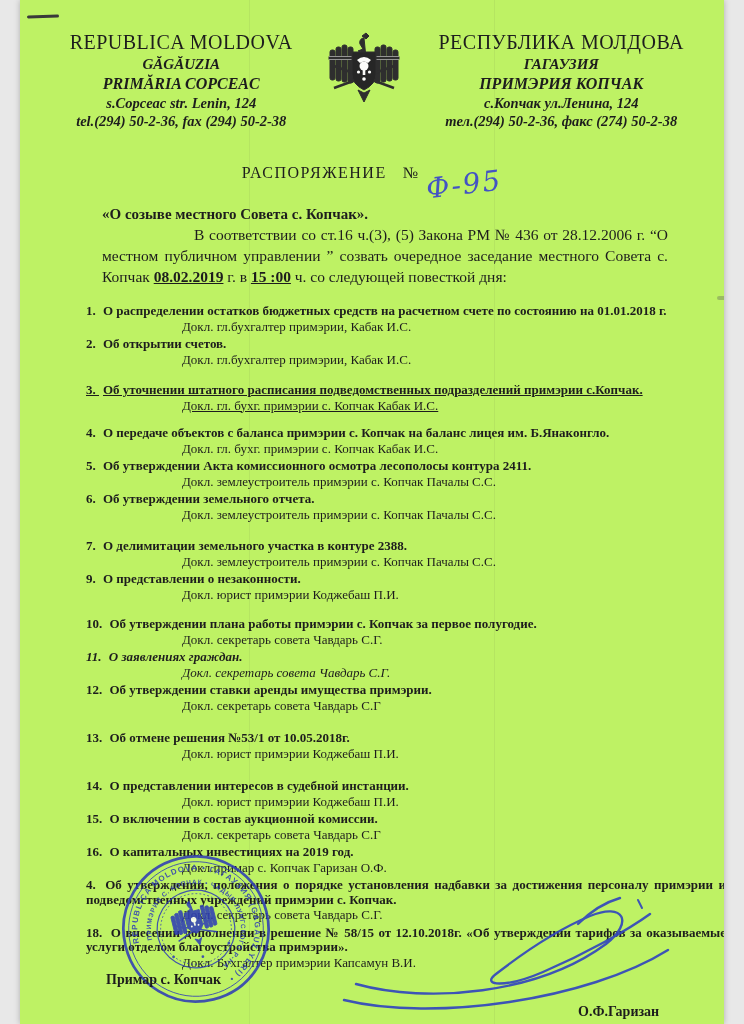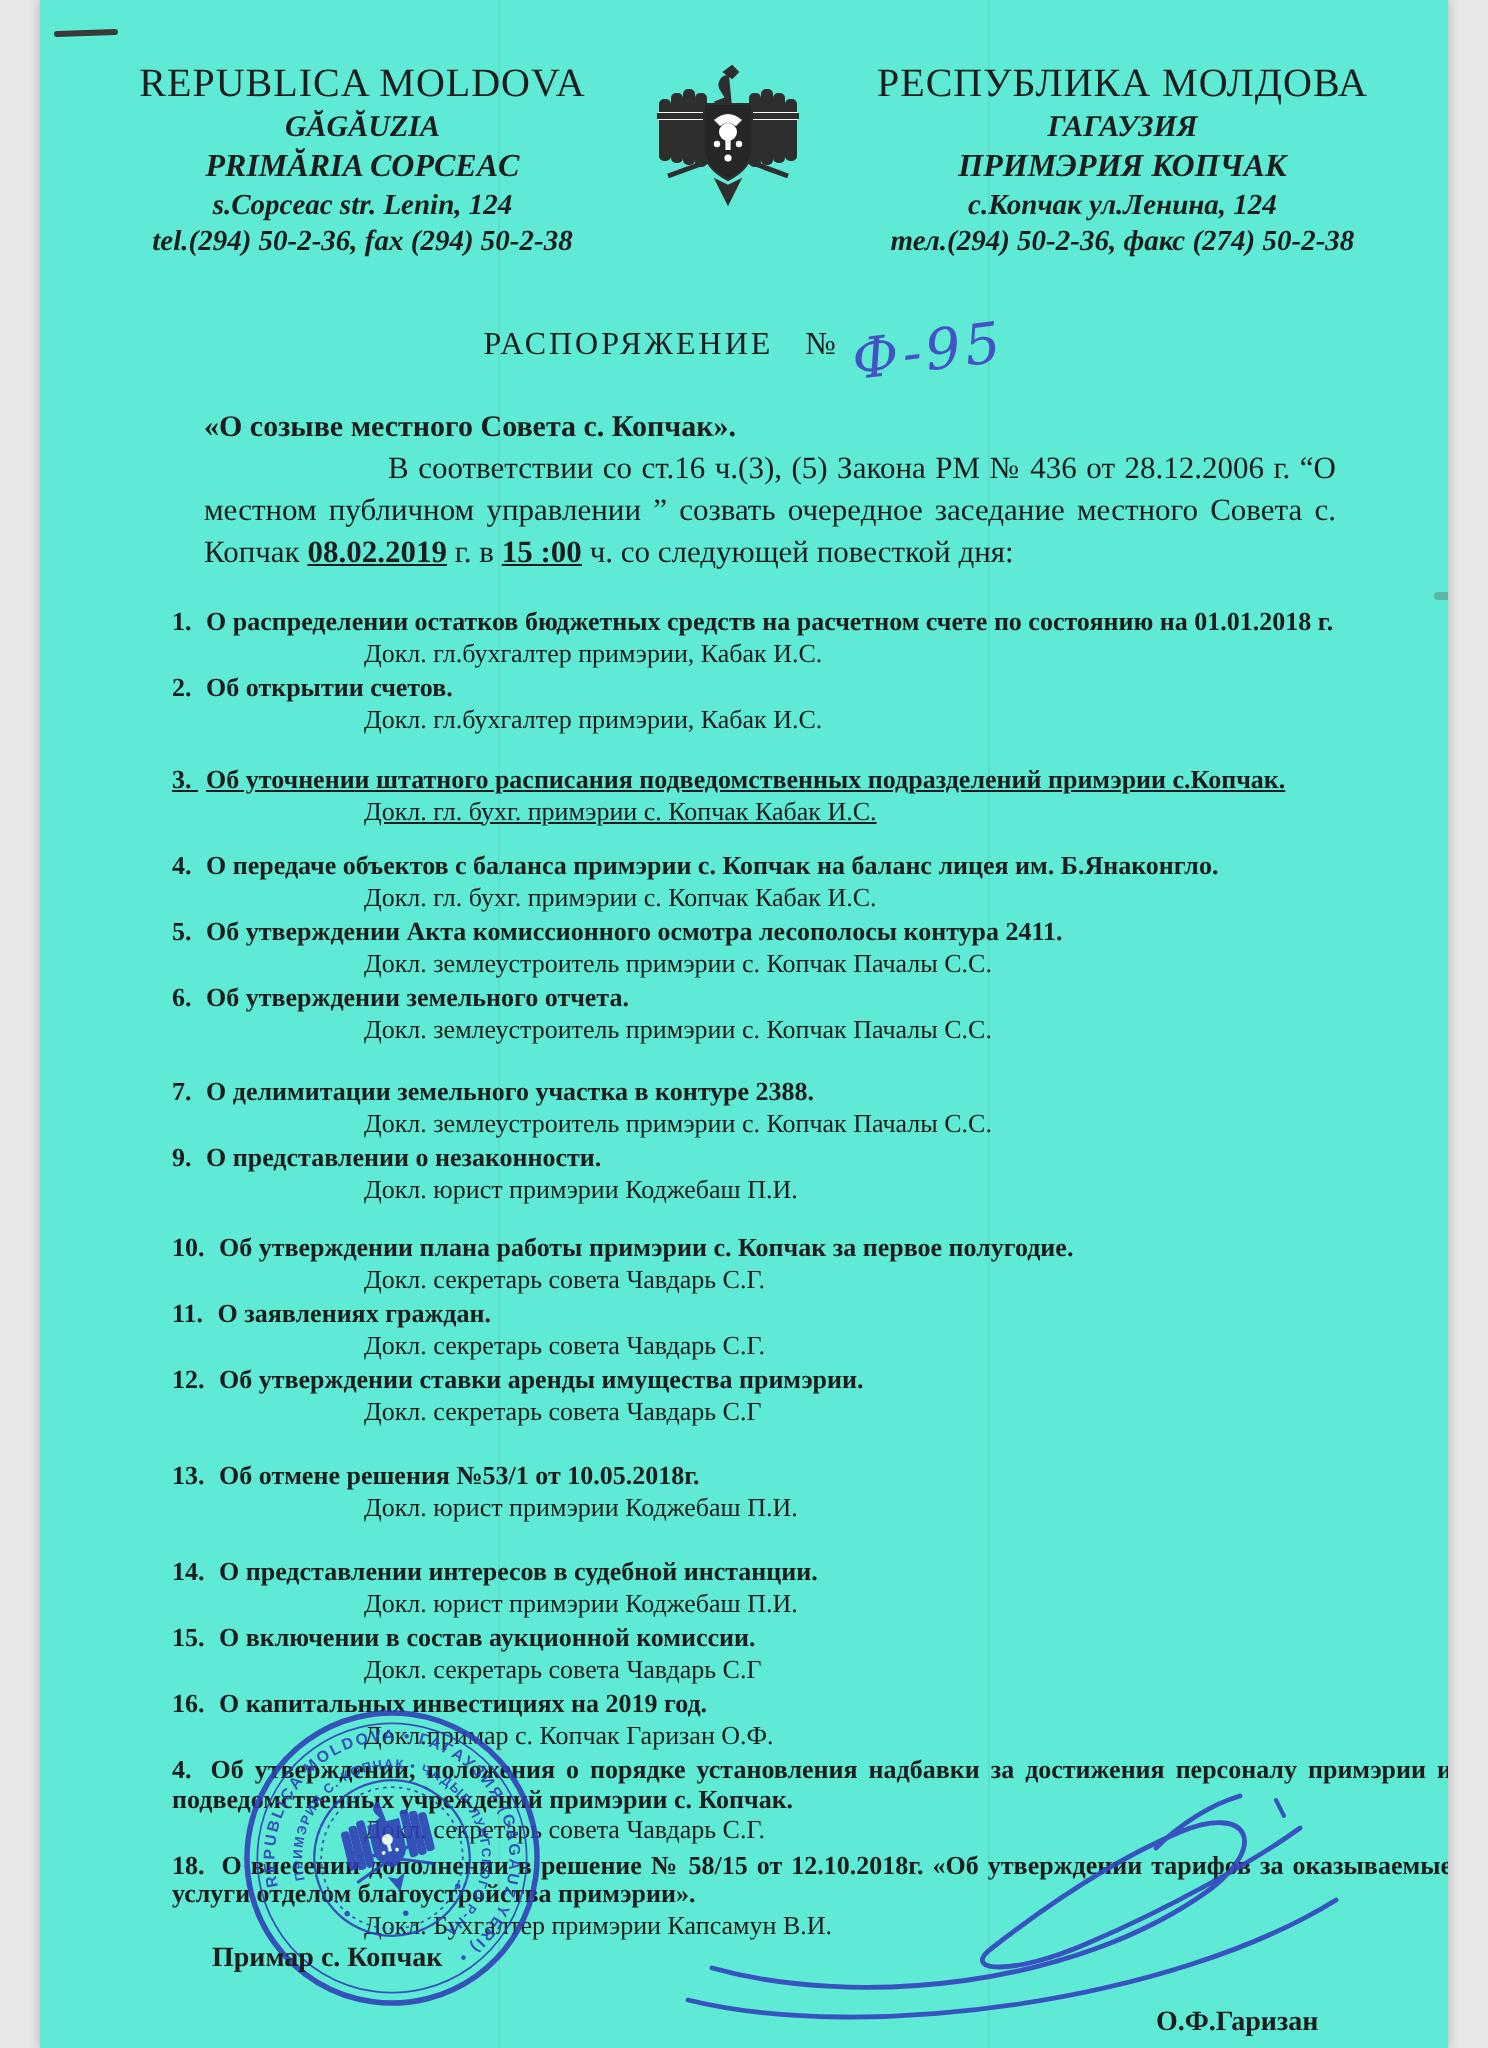--- a/index.html
+++ b/index.html
@@ -1,38 +1,38 @@
 <!DOCTYPE html>
 <html><head>
 <meta charset="utf-8">
 <style>
   html,body{margin:0;padding:0;background:#e8e8e8;}
   .page{
-    width:704px;height:1024px;background:#5eead4;position:relative;overflow:hidden;
+    width:704px;height:1024px;background:#bef264;position:relative;overflow:hidden;
     font-family:"Liberation Serif","DejaVu Serif",serif;color:#1d1d1d;margin:0 auto;
     box-shadow:0 0 6px rgba(0,0,0,.25);
   }
   .fold{position:absolute;top:0;width:1px;height:100%;background:rgba(70,70,70,.07);}
   .corner-mark{position:absolute;left:7px;top:15px;width:32px;height:3px;background:#3a3a3a;transform:rotate(-2deg);border-radius:2px;}
   .speck{position:absolute;left:697px;top:296px;width:9px;height:4px;background:rgba(90,90,90,.35);border-radius:2px;}
 
   
   .header{display:flex;justify-content:space-between;align-items:flex-start;padding:30px 14px 0 26px;}
   .hblock{text-align:center;line-height:1.25;}
   .hblock.left{width:300px;}
   .hblock.right{width:330px;}
   .h-country{font-size:20px;letter-spacing:.5px;}
   .h-region{font-size:15px;font-weight:bold;font-style:italic;}
   .h-primaria{font-size:16px;font-weight:bold;font-style:italic;}
   .h-addr{font-size:14.5px;font-weight:bold;font-style:italic;}
   .h-tel{font-size:14.5px;font-weight:bold;font-style:italic;}
   .emblem{width:96px;height:80px;margin-top:2px;flex:0 0 auto;}
 
   
-  .title-row{display:flex;justify-content:center;align-items:center;margin-top:34px;}
+  .title-row{display:flex;justify-content:center;align-items:flex-end;margin-top:34px;}
   .title-label{font-size:16px;letter-spacing:1.5px;word-spacing:4px;}
   .title-no{font-size:16px;margin-left:16px;}
   .hand-number{
     font-family:"DejaVu Serif",serif;font-style:italic;font-size:28px;line-height:0;
     color:#4353c4;margin-left:8px;transform:rotate(-7deg);display:inline-block;
     letter-spacing:2px;position:relative;top:3px;
   }
 
   
   .content{padding:0 54px 0 56px;}
@@ -174,21 +174,21 @@
     <div class="agenda-item" style="margin-top: 0px;">
       <div class="agenda-title"><span class="num">9. </span><span class="ttl">О представлении о незаконности.</span></div>
       <div class="agenda-speaker">Докл. юрист примэрии Коджебаш П.И.</div>
     </div>
 
     <div class="agenda-item" style="margin-top: 15px;">
       <div class="agenda-title"><span class="num">10. </span><span class="ttl">Об утверждении плана работы примэрии с. Копчак за первое полугодие.</span></div>
       <div class="agenda-speaker">Докл.  секретарь совета Чавдарь С.Г.</div>
     </div>
 
-    <div class="agenda-item" style="margin-top: 2px;">
+    <div class="agenda-item" style="margin-top: 2px; font-style: italic;">
       <div class="agenda-title"><span class="num">11. </span><span class="ttl">О заявлениях граждан.</span></div>
       <div class="agenda-speaker">Докл. секретарь совета Чавдарь С.Г.</div>
     </div>
 
     <div class="agenda-item" style="margin-top: 0px;">
       <div class="agenda-title"><span class="num">12. </span><span class="ttl">Об утверждении ставки аренды имущества примэрии.</span></div>
       <div class="agenda-speaker">Докл. секретарь совета Чавдарь С.Г</div>
     </div>
 
     <div class="agenda-item" style="margin-top: 18px;">

